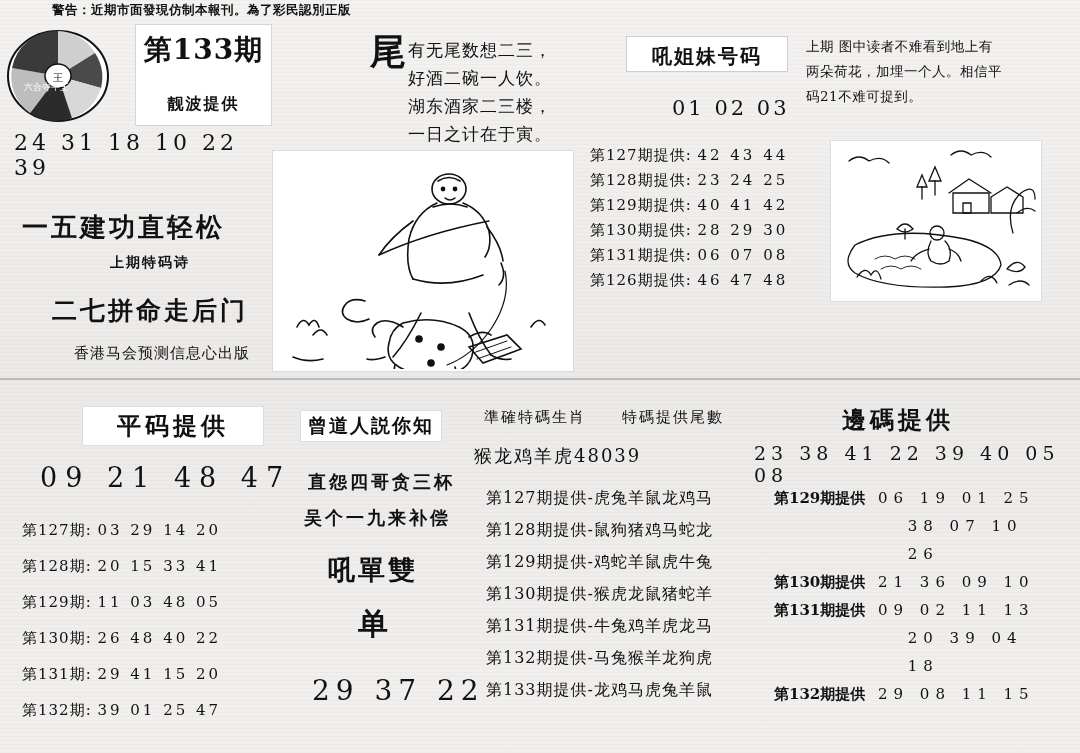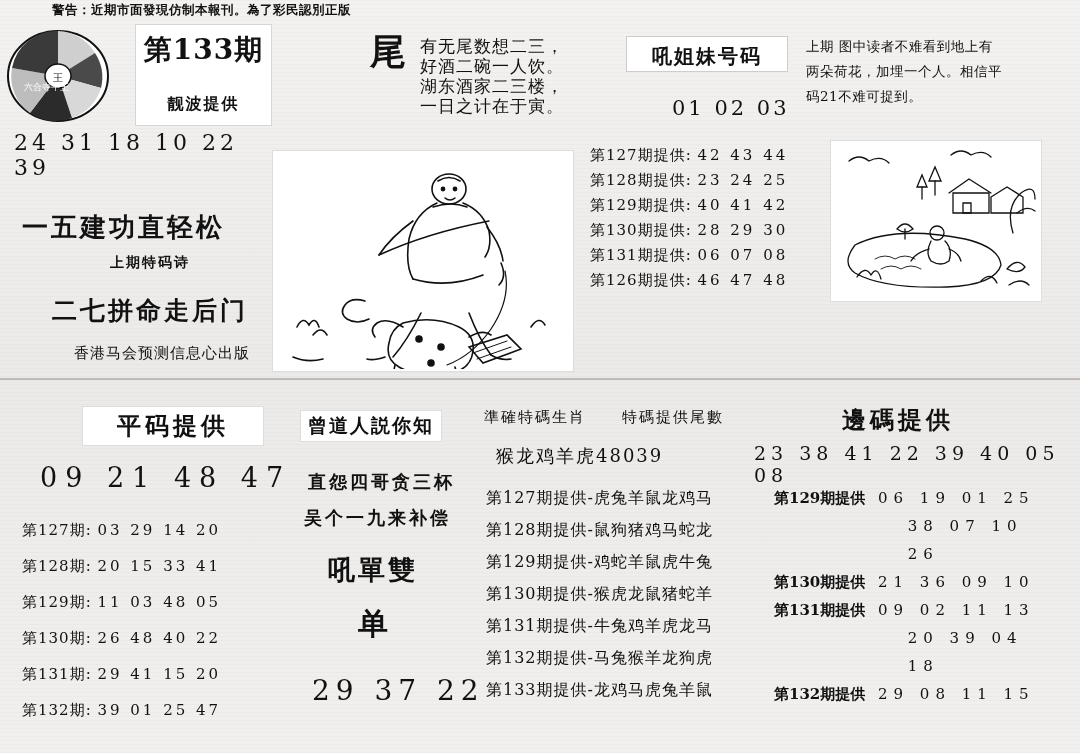--- a/index.html
+++ b/index.html
@@ -42,21 +42,21 @@
   .left-nums{
     left:14px;top:130px;width:250px;
     font-size:22px;letter-spacing:4px;font-weight:400;
   }
   .left-slogan1{left:22px;top:210px;font-size:26px;font-weight:700;letter-spacing:3px;}
   .left-label{left:110px;top:254px;font-size:14px;font-weight:700;letter-spacing:2px;}
   .left-slogan2{left:52px;top:294px;font-size:25px;font-weight:700;letter-spacing:3px;}
   .left-pub{left:30px;top:344px;font-size:15px;letter-spacing:1px;margin-left:44px;}
   
   .wei-char{left:370px;top:28px;font-size:36px;font-weight:700;}
-  .wei-poem{left:420px;top:36px;width:160px;font-size:17px;line-height:20px;letter-spacing:1px;}
+  .wei-poem{left:400px;top:36px;width:160px;font-size:17px;line-height:28px;letter-spacing:1px;text-align:center;}
   .wei-dots{left:424px;top:140px;font-size:14px;letter-spacing:2px;color:#333;}
   
   .manimg{left:272px;top:150px;width:300px;height:220px;background:#fff;border:1px solid #ddd;}
   
   .sis-box{left:626px;top:36px;width:160px;height:34px;background:#fff;border:1px solid #cfcccb;}
   .sis-title{position:absolute;left:0;top:6px;width:160px;text-align:center;font-size:20px;font-weight:700;letter-spacing:2px;}
   .sis-nums{left:672px;top:96px;font-size:21px;letter-spacing:3px;}
   .hist{left:590px;top:143px;width:200px;font-size:15px;line-height:25px;letter-spacing:1px;}
   .hist .h-num{letter-spacing:3px;}
   
@@ -71,21 +71,21 @@
   
   .zd-title{left:300px;top:410px;width:140px;text-align:center;font-size:19px;font-weight:700;letter-spacing:2px;background:#fff;border:1px solid #ddd;padding:2px 0;}
   .zd-l1{left:308px;top:470px;font-size:18px;letter-spacing:3px;font-weight:700;}
   .zd-l2{left:304px;top:506px;font-size:18px;letter-spacing:3px;font-weight:700;}
   .zd-danshuang{left:328px;top:552px;font-size:27px;font-weight:700;letter-spacing:3px;}
   .zd-dan{left:358px;top:604px;font-size:30px;font-weight:700;}
   .zd-nums{left:312px;top:674px;font-size:28px;letter-spacing:6px;}
   
   .zx-h1{left:484px;top:408px;font-size:15px;letter-spacing:2px;}
   .zx-h2{left:622px;top:408px;font-size:15px;letter-spacing:2px;}
-  .zx-zodiac{left:496px;top:444px;font-size:18px;letter-spacing:2px;}
+  .zx-zodiac{left:474px;top:444px;font-size:18px;letter-spacing:2px;}
   .zx-list{left:486px;top:482px;width:260px;font-size:16px;line-height:32px;letter-spacing:1px;}
   
   .bm-title{left:818px;top:404px;width:160px;text-align:center;font-size:24px;font-weight:700;letter-spacing:4px;}
   .bm-nums{left:754px;top:442px;font-size:19px;letter-spacing:5px;}
   .bm-table{left:774px;top:484px;width:290px;font-size:15px;line-height:28px;}
   .bm-row{display:flex;}
   .bm-label{width:104px;font-weight:700;letter-spacing:0px;}
   .bm-cells{letter-spacing:6px;}
   .bm-row.cont .bm-label{visibility:hidden;}
   .bm-row.cont .bm-cells{padding-left:30px;}

